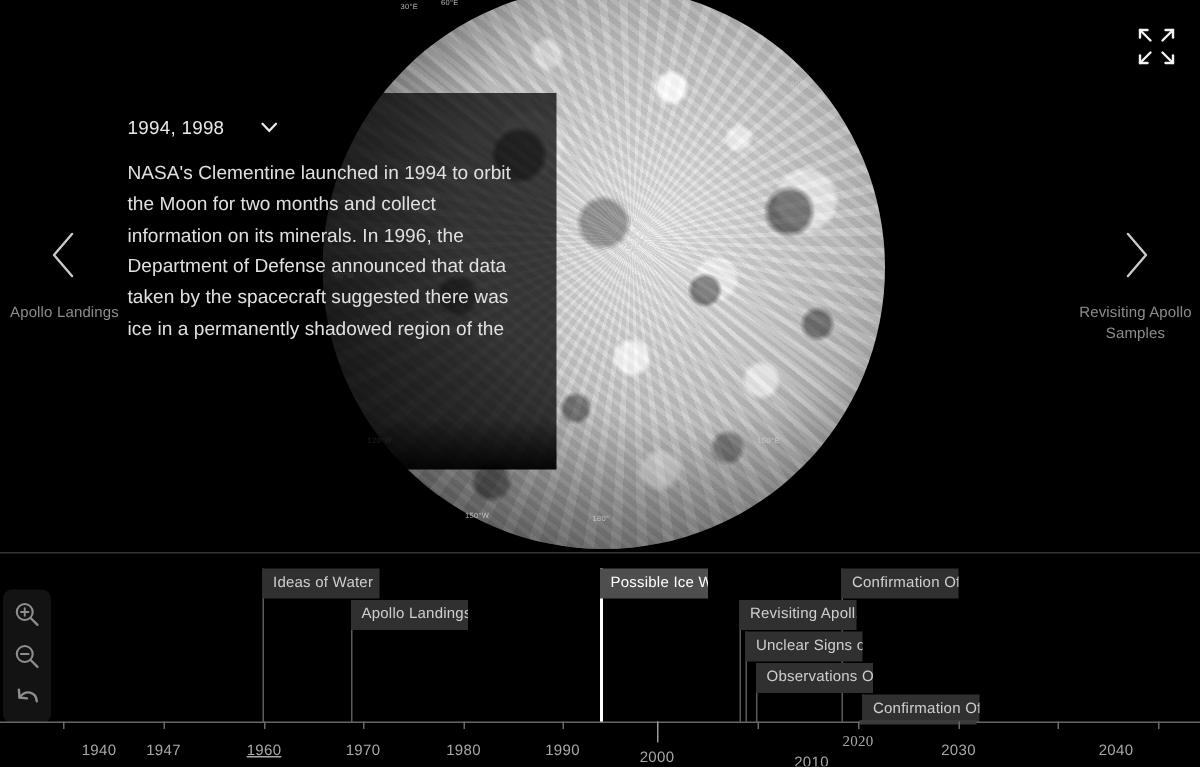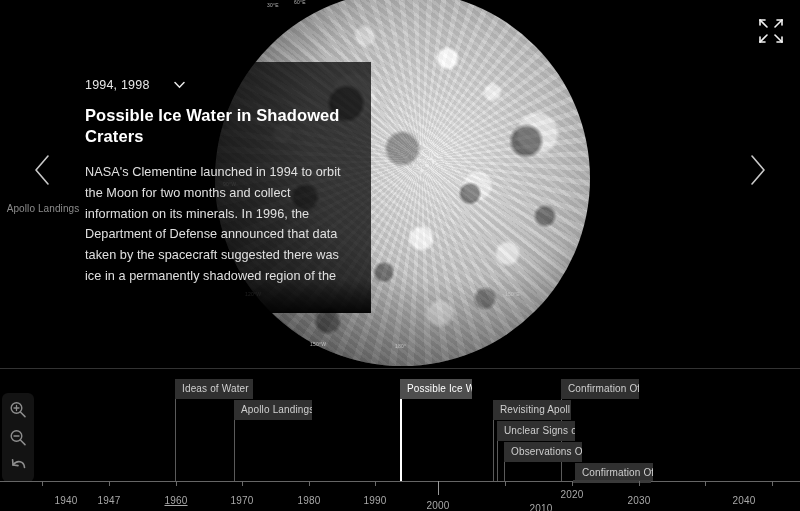--- a/index.html
+++ b/index.html
@@ -189,40 +189,40 @@
 
     <div id="info-panel">
       <div id="info-date-row">
         <span>1994, 1998</span>
         <span class="chev">
           <svg width="11" height="8" viewBox="0 0 11 8">
               <path d="M1 1.5 L5.5 6.2 L10 1.5" stroke="#e8e8e8" stroke-width="1.5" fill="none" stroke-linecap="round"></path>
             </svg>
         </span>
       </div>
-      <div id="info-title">Possible Ice Water in Shadowed Craters</div>
       <div id="info-body">NASA's Clementine launched in 1994 to orbit the Moon for two months and collect information on its minerals. In 1996, the Department of Defense announced that data taken by the spacecraft suggested there was ice in a permanently shadowed region of the</div>
       <div id="info-fade"></div>
     </div>
 
     <div id="nav-prev" class="nav-arrow">
       <span class="nav-chev">
         <svg width="30" height="40" viewBox="0 0 30 40">
             <path d="M20 6 L8 20 L20 34" stroke="#c9c9c9" stroke-width="1.6" fill="none" stroke-linecap="round" stroke-linejoin="round"></path>
           </svg>
       </span>
       <span class="nav-label">Apollo Landings</span>
     </div>
 
     <div id="nav-next" class="nav-arrow">
       <span class="nav-chev">
         <svg width="30" height="40" viewBox="0 0 30 40">
             <path d="M10 6 L22 20 L10 34" stroke="#c9c9c9" stroke-width="1.6" fill="none" stroke-linecap="round" stroke-linejoin="round"></path>
           </svg>
       </span>
+      <span class="nav-label">Revisiting Apollo Samples</span>
     </div>
   </div>
 
   <div id="timeline">
 
     <div id="tl-track">
         <div class="tl-vline" style="left: 175px; height: 103px; top: 10px;"></div>
         <div class="tl-bar" style="left: 175px; top: 10px; width: 78px;">Ideas of Water</div>
         <div class="tl-vline" style="left: 234px; height: 82px; top: 31px;"></div>
         <div class="tl-bar" style="left: 234px; top: 31px; width: 78px;">Apollo Landings</div>
@@ -276,21 +276,21 @@
         <div class="tick-label" style="left: 242px; top: 14px;">1970</div>
         <div class="tick" style="left: 309px;"></div>
         <div class="tick-label" style="left: 309px; top: 14px;">1980</div>
         <div class="tick" style="left: 375px;"></div>
         <div class="tick-label" style="left: 375px; top: 14px;">1990</div>
         <div class="tick major" style="left: 438px;"></div>
         <div class="tick-label" style="left: 438px; top: 19px;">2000</div>
         <div class="tick" style="left: 505px;"></div>
         <div class="tick-label" style="left: 505px; top: 22px; margin-left: 36px;">2010</div>
         <div class="tick" style="left: 572px;"></div>
-        <div class="tick-label" style="left: 572px; top: 8px;">2020</div>
+        <div class="tick-label" style="left: 572px; top: 8px; font-family: Liberation Serif, serif;">2020</div>
         <div class="tick" style="left: 639px;"></div>
         <div class="tick-label" style="left: 639px; top: 14px;">2030</div>
         <div class="tick" style="left: 705px;"></div>
         <div class="tick-label" style="left: 705px; top: 14px; margin-left: 39px;">2040</div>
         <div class="tick" style="left: 772px;"></div>
         <div class="tick-label" style="left: 772px; top: 14px; margin-top: 16px;">2050</div>
       </div>
   </div>
 </div>
 

